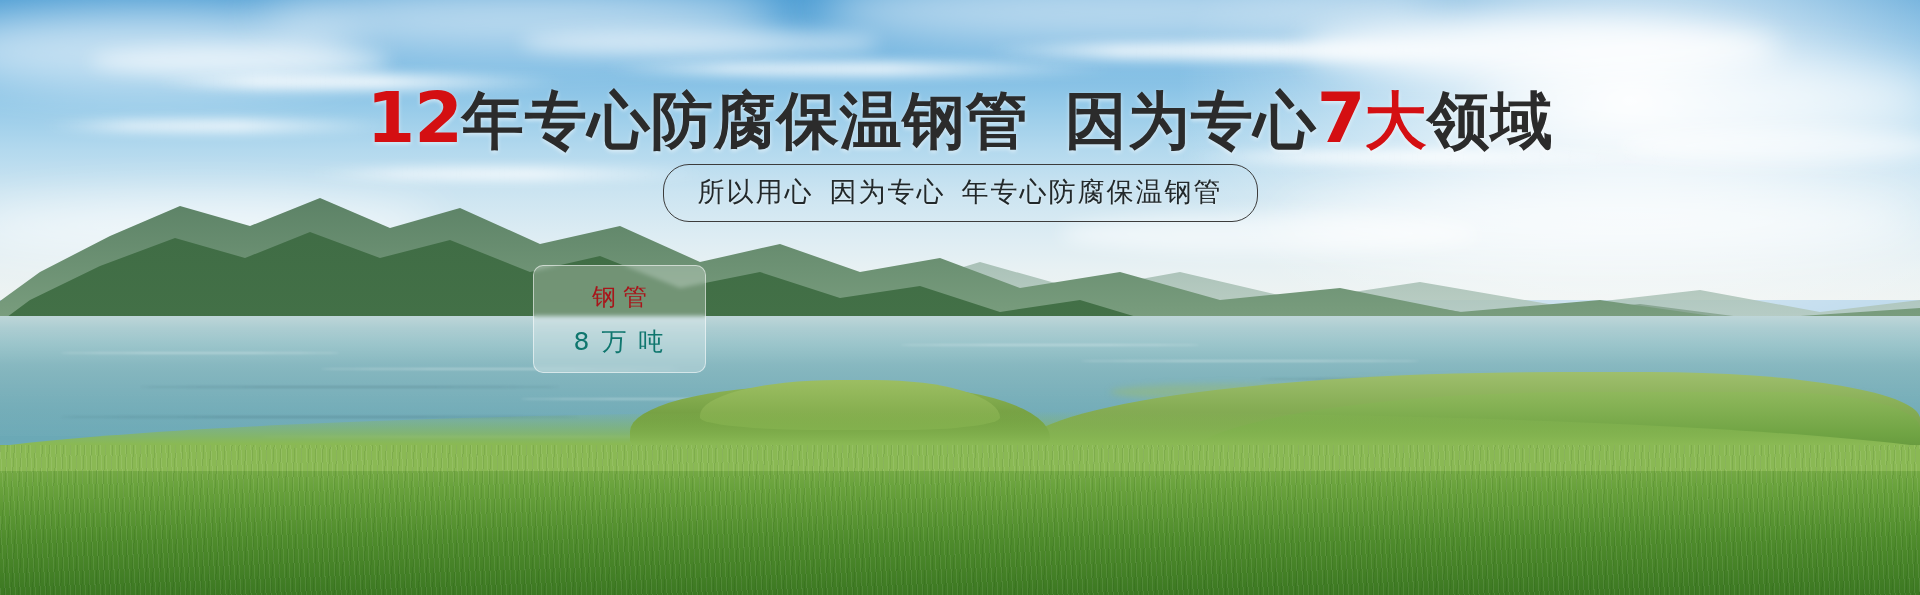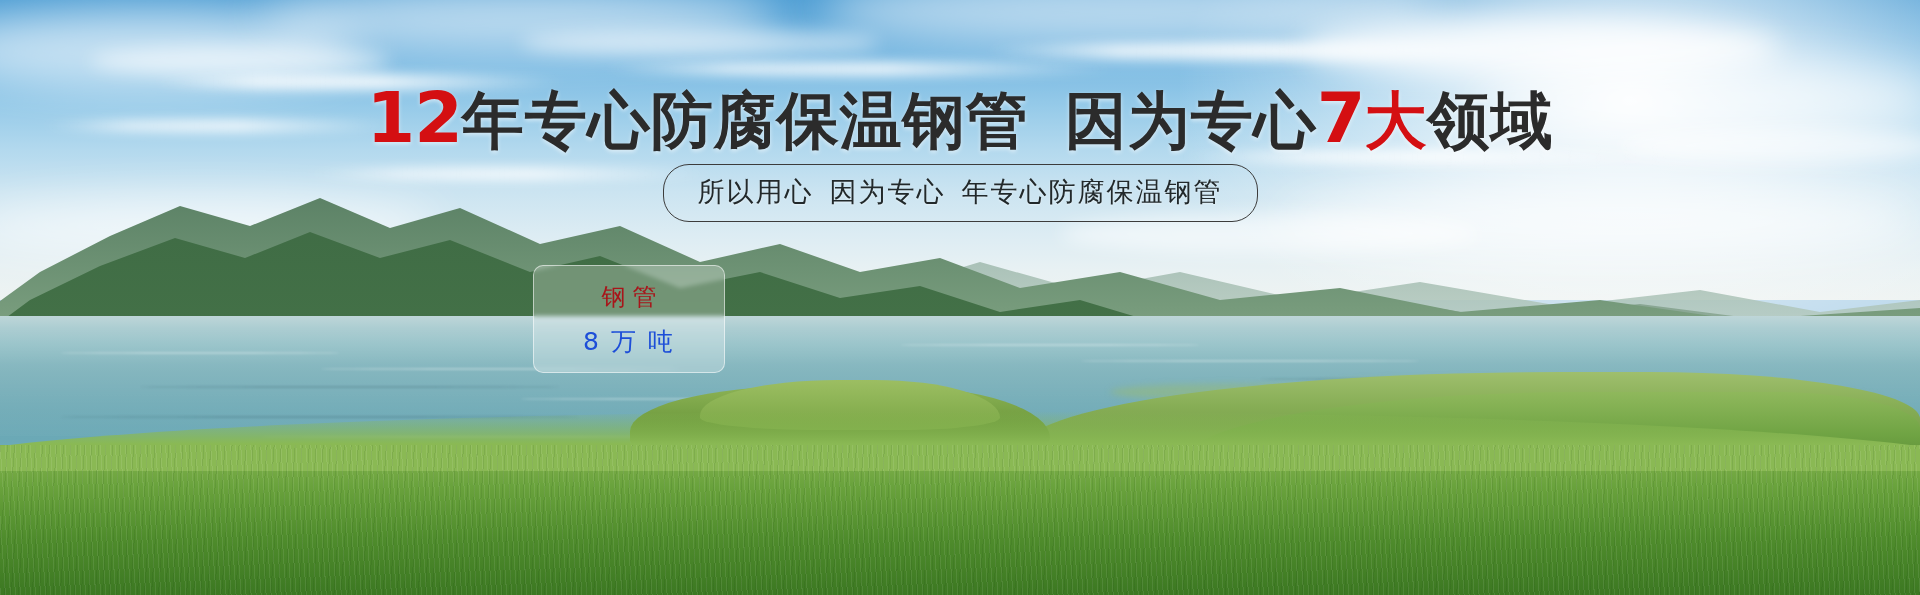--- a/index.html
+++ b/index.html
@@ -177,41 +177,41 @@
   }
   .subtitle .sp { display:inline-block; width:16px; }
 
   
   .cards {
     position:absolute; left:533px; top:265px;
     display:flex;
     gap:2px;
   }
   .card {
-    width:192px; height:108px;
+    width:173px; height:108px;
     border-radius:10px;
     background:rgba(255,255,255,0.26);
     border:1px solid rgba(255,255,255,0.55);
     backdrop-filter:blur(2px);
     display:flex;
     flex-direction:column;
     align-items:center;
     justify-content:center;
     gap:12px;
   }
   .card-title {
     font-size:24px;
     color:#a8151a;
     letter-spacing:7px;
     text-indent:7px;
     font-weight:500;
   }
   .card-value {
     font-size:25px;
-    color:#1d4ed8;
+    color:#0f766e;
     letter-spacing:2px;
     font-weight:500;
     white-space:nowrap;
   }
   .card-value sup { font-size:15px; vertical-align:super; }
 </style>
 </head>
 <body>
 
 <div id="banner">

